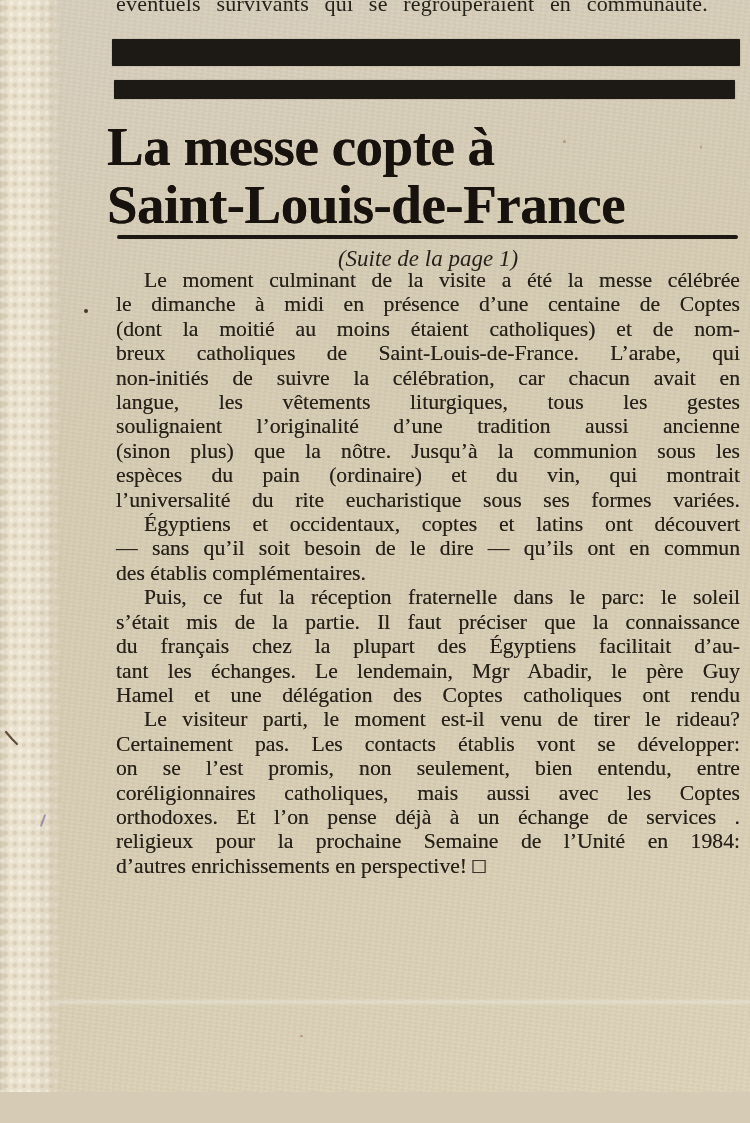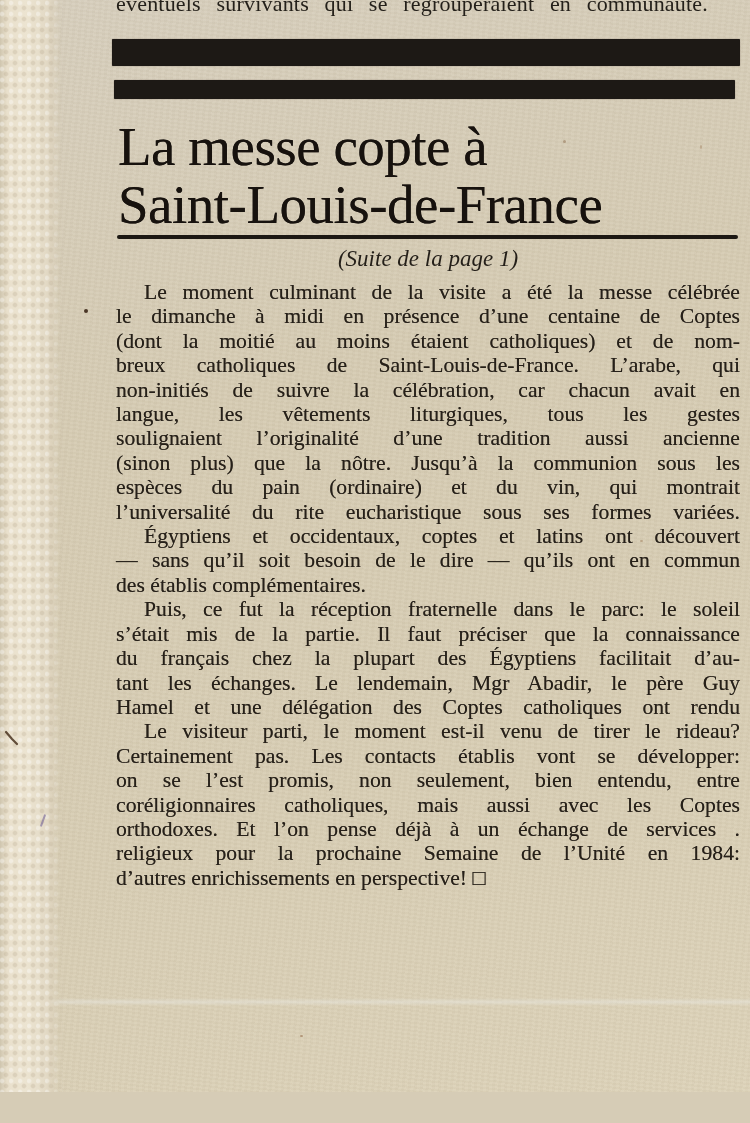--- a/index.html
+++ b/index.html
@@ -36,33 +36,33 @@
   .top-partial{
     position:absolute;left:116px;top:-8px;width:592px;
     font-size:22px;line-height:24px;color:#24201a;
     text-align:justify;text-align-last:justify;
     letter-spacing:.2px;
   }
   .bar{position:absolute;background:#1d1915;border-radius:1px;box-shadow:0 0 1px rgba(30,25,20,.7);}
   .bar1{left:112px;top:39px;width:628px;height:27px;}
   .bar2{left:114px;top:80px;width:621px;height:19px;}
   .headline{
-    position:absolute;left:118px;top:118px;margin:0;width:620px;
-    font-size:55px;line-height:58px;font-weight:normal;
+    position:absolute;left:107px;top:118px;margin:0;width:620px;
+    font-size:55px;line-height:58px;font-weight:bold;
     letter-spacing:-.5px;color:#17120e;
     text-shadow:0 0 .6px rgba(23,18,14,.85);
   }
   .headline span{display:block;}
   .rule{position:absolute;left:117px;top:235px;width:621px;height:4px;background:#1c1813;border-radius:2px;}
   .suite{
     position:absolute;left:116px;top:246px;width:624px;
     text-align:center;font-style:italic;font-size:23px;line-height:26px;color:#241f19;
   }
   .bodytext{
-    position:absolute;left:116px;top:280px;width:624px;
+    position:absolute;left:116px;top:268px;width:624px;
     font-size:21.7px;line-height:24.4px;color:#262019;
     text-shadow:0 0 .4px rgba(38,32,25,.6);
   }
   .ln{text-align:justify;text-align-last:justify;white-space:normal;}
   .ln.last{text-align-last:auto;}
   .ln.first{text-indent:28px;}
   .speck{position:absolute;border-radius:50%;pointer-events:none;}
   .sp1{left:84px;top:309px;width:4px;height:4px;background:#4a3626;}
   .sp2{left:563px;top:140px;width:3px;height:3px;background:#8a6a4a;opacity:.5;}
   .sp3{left:640px;top:540px;width:3px;height:2px;background:#96704c;opacity:.45;}

